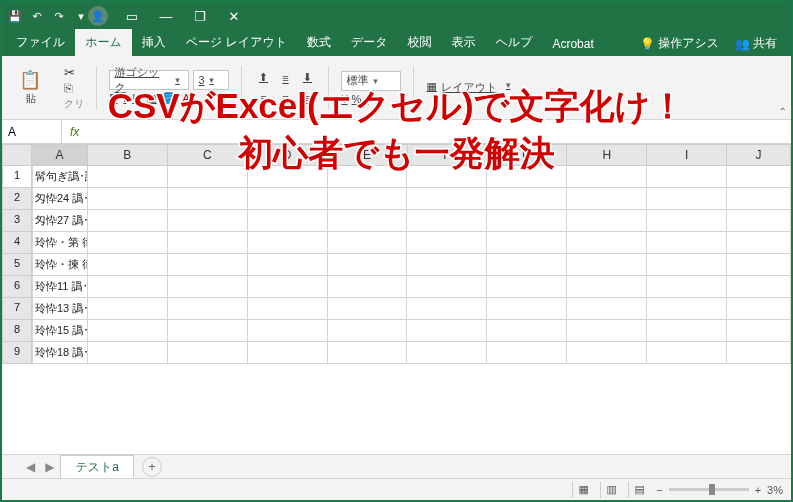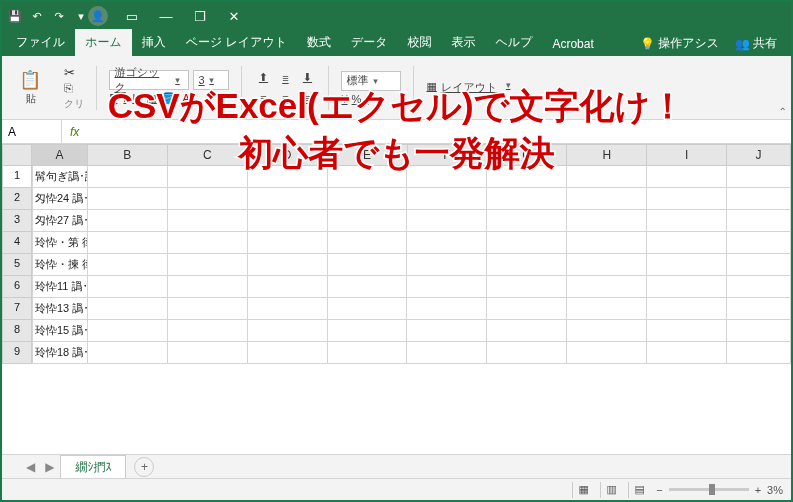--- a/index.html
+++ b/index.html
@@ -318,21 +318,21 @@
         <div class="cell" style="width: 80px;"></div>
         <div class="cell" style="width: 80px;"></div>
         <div class="cell" style="width: 64px;"></div>
       </div>
     </div>
 </div>
 
 <div class="sheet-tabs">
   <span class="stab-nav">◀</span>
   <span class="stab-nav">▶</span>
-  <div class="stab">繝ｼ捫ｽ</div>
+  <div class="stab">テストa</div>
   <div class="stab-add">+</div>
 </div>
 
 <div class="statusbar">
   <span class="view-btn">▦</span>
   <span class="view-btn">▥</span>
   <span class="view-btn">▤</span>
   <span>−</span>
   <div class="zoom-slider"></div>
   <span>+</span>

